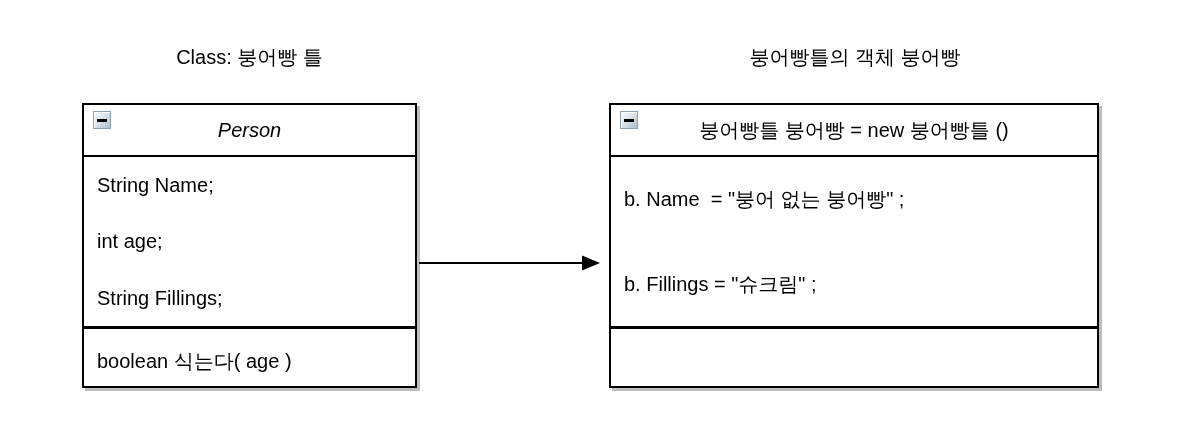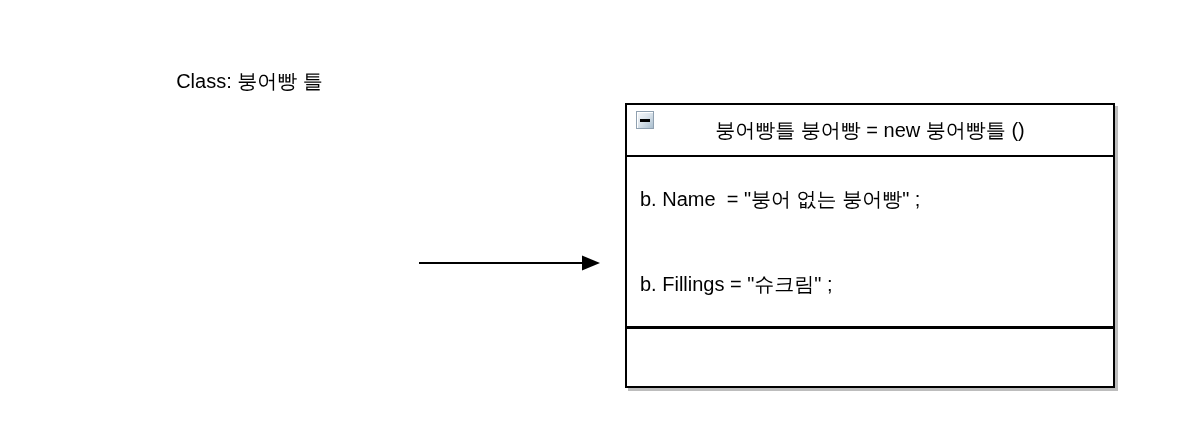--- a/index.html
+++ b/index.html
@@ -16,35 +16,34 @@
     color: #000000;
     overflow: hidden;
   }
   .panel-title {
     position: absolute;
     top: 44px;
     font-size: 20px;
     line-height: 26px;
     text-align: center;
     white-space: pre;
-    margin-top: 24px;
   }
   .panel-title.left  { left: 82px;  width: 335px; }
   .panel-title.right { left: 610px; width: 490px; }
 
   .uml-box {
     position: absolute;
     top: 103px;
     box-sizing: border-box;
     border: 2px solid #000000;
     background: #ffffff;
     box-shadow: 3px 3px 0 0 #bdbdbd;
   }
   .uml-box.left-box  { left: 82px;  width: 335px; height: 285px; }
-  .uml-box.right-box { left: 625px; width: 490px; height: 285px; }
+  .uml-box.right-box { left: 609px; width: 490px; height: 285px; }
 
   .box-header {
     position: relative;
     height: 50px;
     border-bottom: 2px solid #000000;
     display: flex;
     align-items: center;
     justify-content: center;
     font-size: 20px;
     white-space: pre;
@@ -102,21 +101,38 @@
     height: 22px;
   }
 </style>
 </head>
 <body>
 
 <div class="canvas">
 
   <div class="panel-title left">Class: 붕어빵 틀</div>
 
+  <div class="panel-title right">붕어빵틀의 객체 붕어빵</div>
 
+  <div class="uml-box left-box">
+    <div class="box-header">
+      <span class="collapse-btn">
+        <span class="minus-bar"></span>
+      </span>
+      <span class="header-label italic">Person</span>
+    </div>
+    <div class="box-body">
+      <div class="row">String Name;</div>
+      <div class="row">int age;</div>
+      <div class="row">String Fillings;</div>
+    </div>
+    <div class="box-footer">
+      <div class="row">boolean 식는다( age )</div>
+    </div>
+  </div>
 
   <svg class="arrow-svg" viewBox="0 0 182 22" xmlns="http://www.w3.org/2000/svg">
     <line x1="0" y1="11" x2="164" y2="11" stroke="#000000" stroke-width="2"></line>
     <polygon points="163,3.5 181,11 163,18.5" fill="#000000"></polygon>
   </svg>
 
   <div class="uml-box right-box">
     <div class="box-header">
       <span class="collapse-btn">
         <span class="minus-bar"></span>

